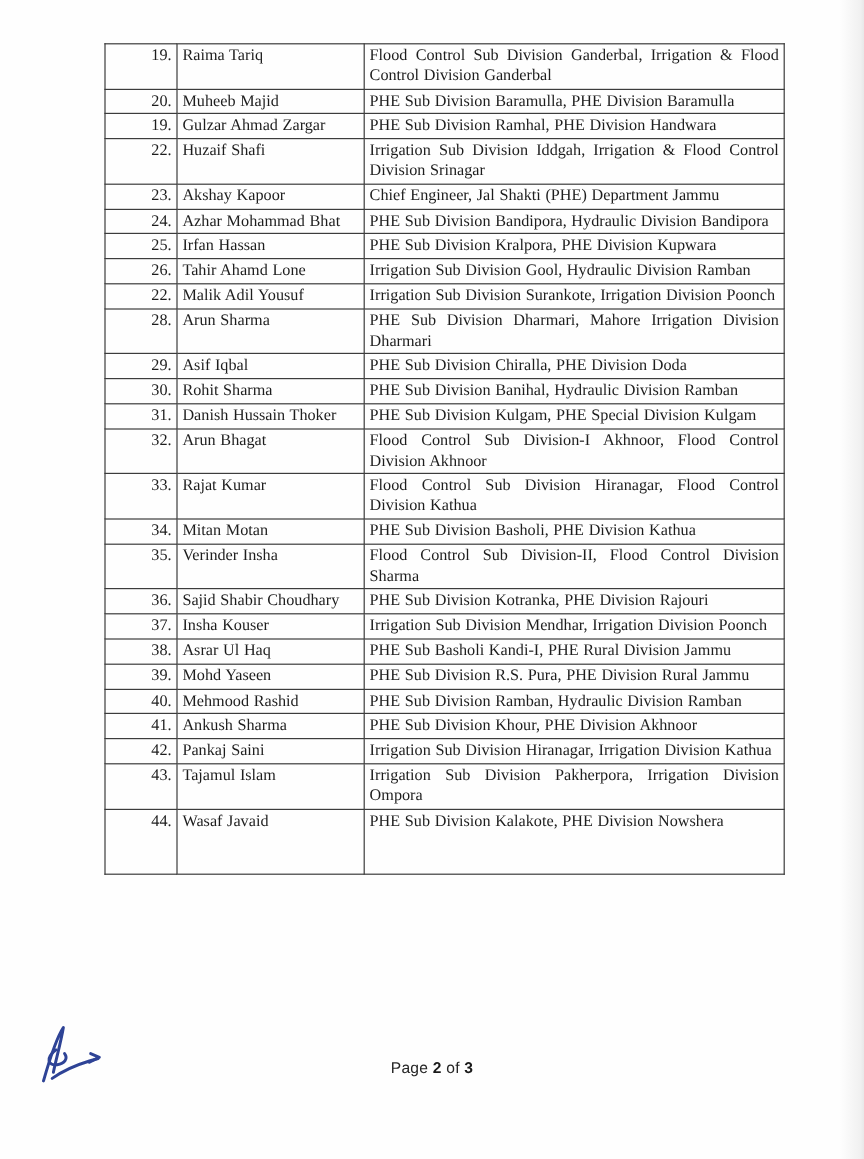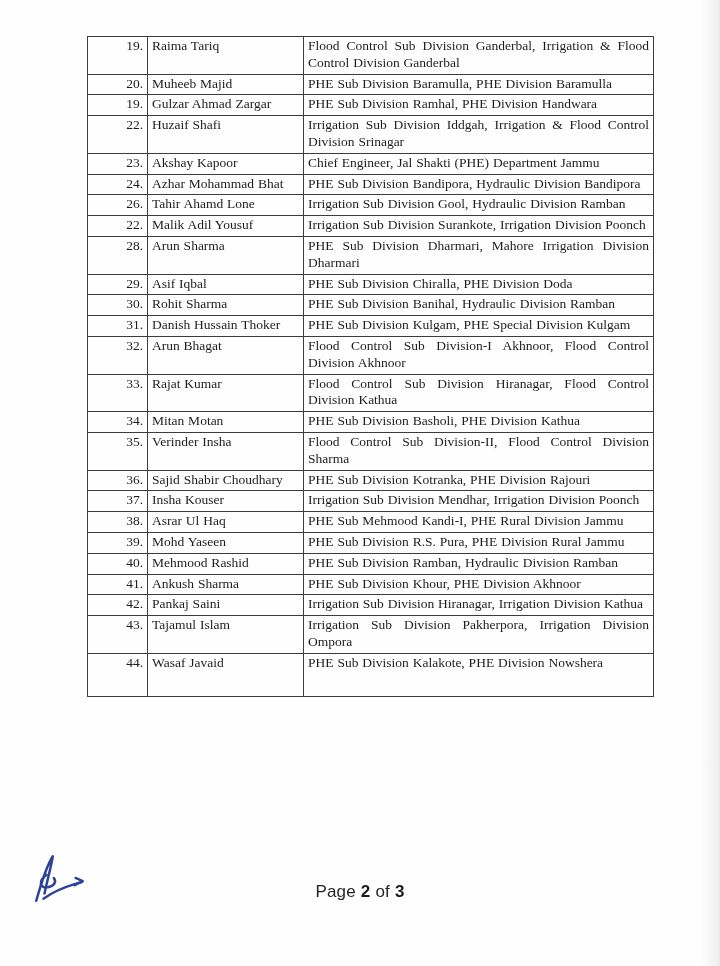--- a/index.html
+++ b/index.html
@@ -55,30 +55,30 @@
   }
   td.c-post {
     width: 341px;
     padding-left: 8px;
     padding-right: 6px;
     text-align: justify;
     text-justify: inter-word;
     font-family: Liberation Serif, serif;
   }
   table.roster tr:last-child td {
-    padding-bottom: 24px;
+    padding-bottom: 36px;
   }
   .footer {
     position: absolute;
     left: 0;
     top: 882px;
     width: 100%;
     text-align: center;
     font-family: "Liberation Sans", sans-serif;
-    font-size: 17px;
+    font-size: 13px;
     color: #262626;
     letter-spacing: 0.2px;
   }
   .footer b { font-weight: 700; color: #1a1a1a; }
   .signature {
     position: absolute;
     left: 29px;
     top: 852px;
     width: 60px;
     height: 54px;
@@ -120,20 +120,25 @@
     <td class="c-name">Akshay Kapoor</td>
     <td class="c-post">Chief Engineer, Jal Shakti (PHE) Department Jammu</td>
   </tr>
 
   <tr>
     <td class="c-no">24.</td>
     <td class="c-name">Azhar Mohammad Bhat</td>
     <td class="c-post">PHE Sub Division Bandipora, Hydraulic Division Bandipora</td>
   </tr>
 
+  <tr>
+    <td class="c-no">25.</td>
+    <td class="c-name">Irfan Hassan</td>
+    <td class="c-post">PHE Sub Division Kralpora, PHE Division Kupwara</td>
+  </tr>
 
   <tr>
     <td class="c-no">26.</td>
     <td class="c-name">Tahir Ahamd Lone</td>
     <td class="c-post">Irrigation Sub Division Gool, Hydraulic Division Ramban</td>
   </tr>
 
   <tr>
     <td class="c-no">22.</td>
     <td class="c-name">Malik Adil Yousuf</td>
@@ -196,21 +201,21 @@
 
   <tr>
     <td class="c-no">37.</td>
     <td class="c-name">Insha Kouser</td>
     <td class="c-post">Irrigation Sub Division Mendhar, Irrigation Division Poonch</td>
   </tr>
 
   <tr>
     <td class="c-no">38.</td>
     <td class="c-name">Asrar Ul Haq</td>
-    <td class="c-post">PHE Sub Mehmood Kandi-I, PHE Rural Division Jammu</td>
+    <td class="c-post">PHE Sub Basholi Kandi-I, PHE Rural Division Jammu</td>
   </tr>
 
   <tr>
     <td class="c-no">39.</td>
     <td class="c-name">Mohd Yaseen</td>
     <td class="c-post">PHE Sub Division R.S. Pura, PHE Division Rural Jammu</td>
   </tr>
 
   <tr>
     <td class="c-no">40.</td>

